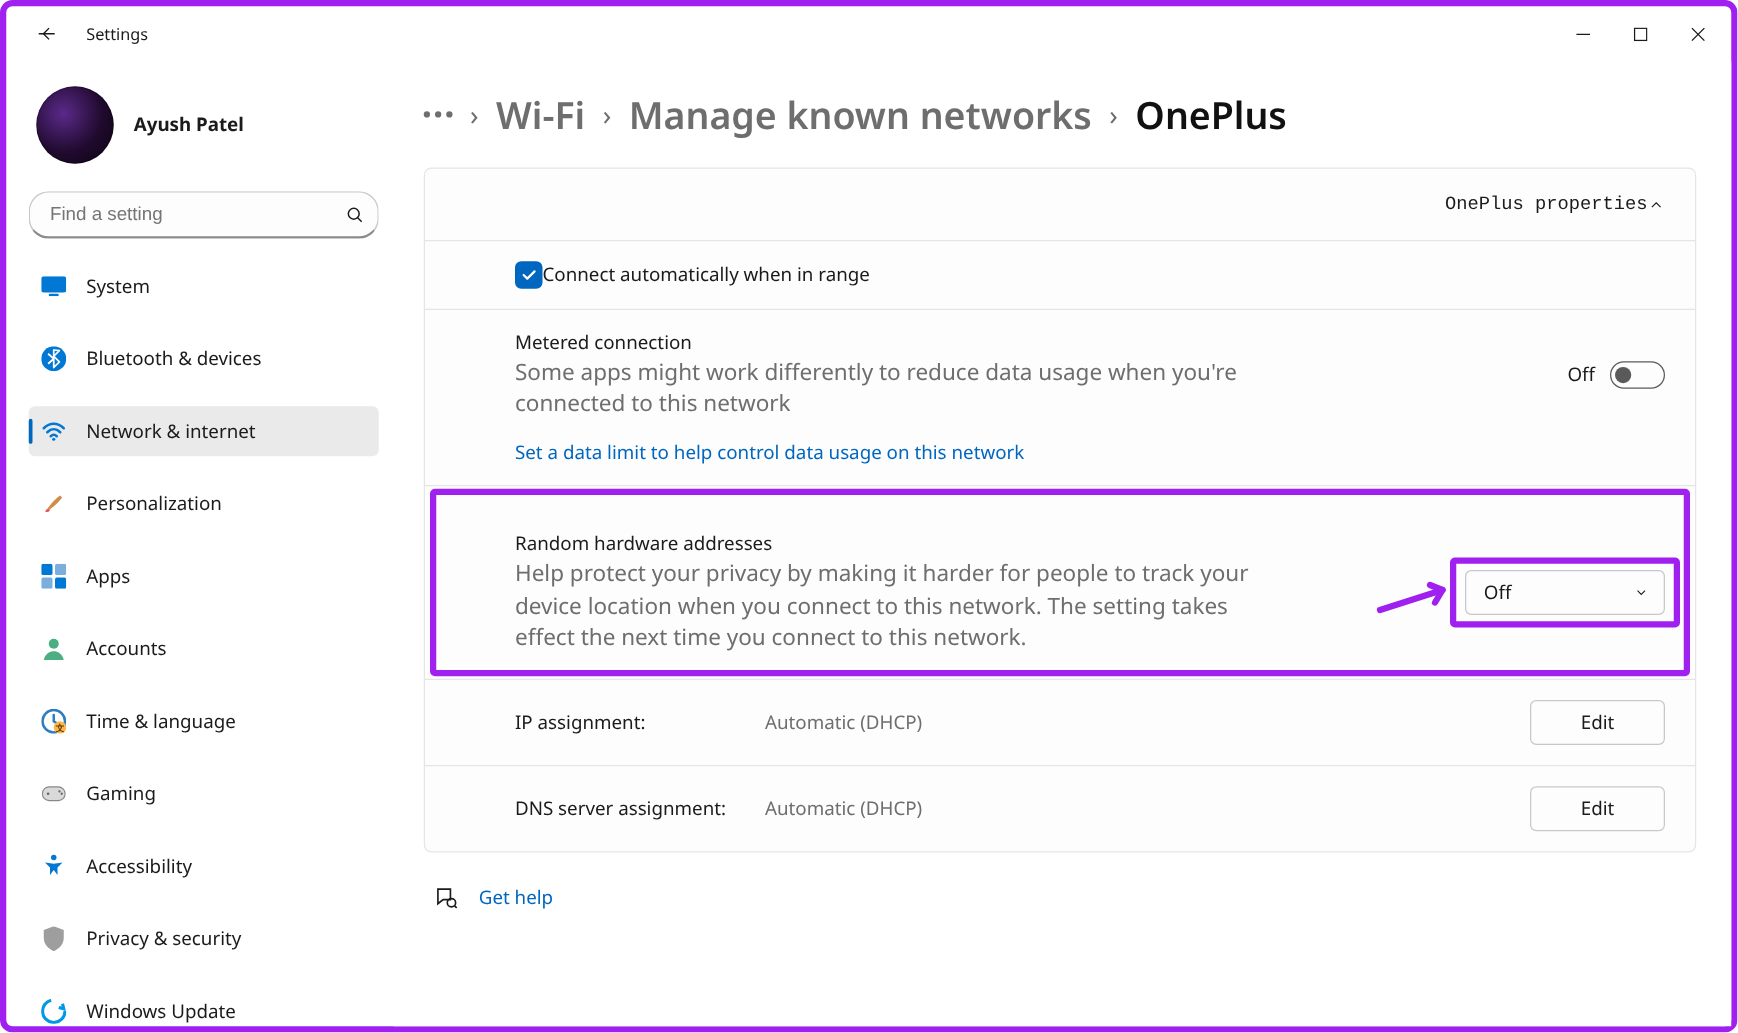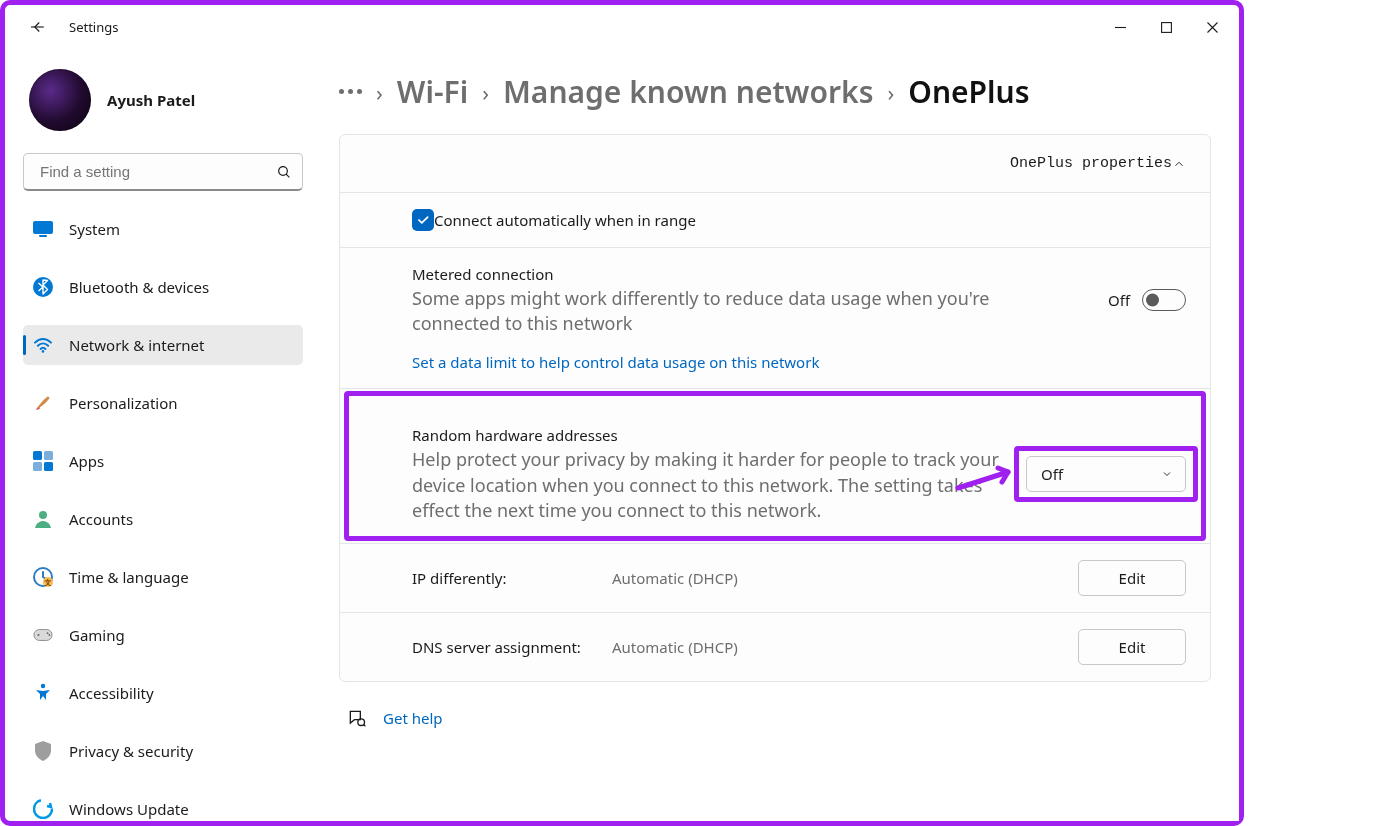--- a/index.html
+++ b/index.html
@@ -16,21 +16,21 @@
   * { box-sizing:border-box; }
   body {
     margin:0;
     font-family:"Segoe UI Variable","Segoe UI",system-ui,sans-serif;
     color:var(--text);
     background:#fff;
     width:1390px; height:826px;
     overflow:hidden;
   }
   .annotation-frame {
-    width:1244px; height:826px;
+    width:1390px; height:826px;
     border:5px solid var(--annotation);
     border-radius:10px;
     position:relative;
     background:var(--bg);
   }
   .titlebar {
     height:44px;
     display:flex;
     align-items:center;
     padding:0 4px 0 12px;
@@ -63,21 +63,21 @@
     width:62px; height:62px; border-radius:50%;
     background:radial-gradient(circle at 35% 35%, #5b2a8a 0%, #200a2e 55%, #0b0310 100%);
     box-shadow:inset 0 0 0 1px rgba(0,0,0,.2);
   }
   .profile-name { font-size:15px; font-weight:700; }
   .searchbox {
     display:flex; align-items:center;
     height:38px;
     border:1px solid #c8c8c8;
     border-bottom:2px solid #8a8a8a;
-    border-radius:5px;
+    border-radius:16px;
     background:#fdfdfd;
     padding:0 10px 0 14px;
     margin:4px 0 18px;
   }
   .searchbox input {
     flex:1; border:none; outline:none; background:transparent;
     font-size:15px;
   }
   .nav { display:flex; flex-direction:column; gap:18px; }
   .nav-item {
@@ -435,21 +435,21 @@
             <div class="annot-box" style="left:-12px;top:-10px;right:-12px;bottom:-10px;"></div>
             <svg class="annot-arrow" style="left:-72px;top:8px" width="66" height="30" viewBox="0 0 66 30">
               <path d="M4 24 L54 8" stroke="#a020f0" stroke-width="5" stroke-linecap="round"></path>
               <path d="M54 8 L44 4 M54 8 L48 18" stroke="#a020f0" stroke-width="5" stroke-linecap="round"></path>
             </svg>
           </div>
           <div class="annot-box" style="left:4px;right:4px;top:2px;bottom:2px;"></div>
         </div>
 
         <div class="row">
-          <div class="label">IP differently:</div>
+          <div class="label">IP assignment:</div>
           <div class="value">Automatic (DHCP)</div>
           <div class="controls">
             <div class="btn-edit">
                 <span>Edit</span>
               </div>
           </div>
         </div>
 
         <div class="row">
           <div class="label" style="flex-basis:200px">DNS server assignment:</div>

